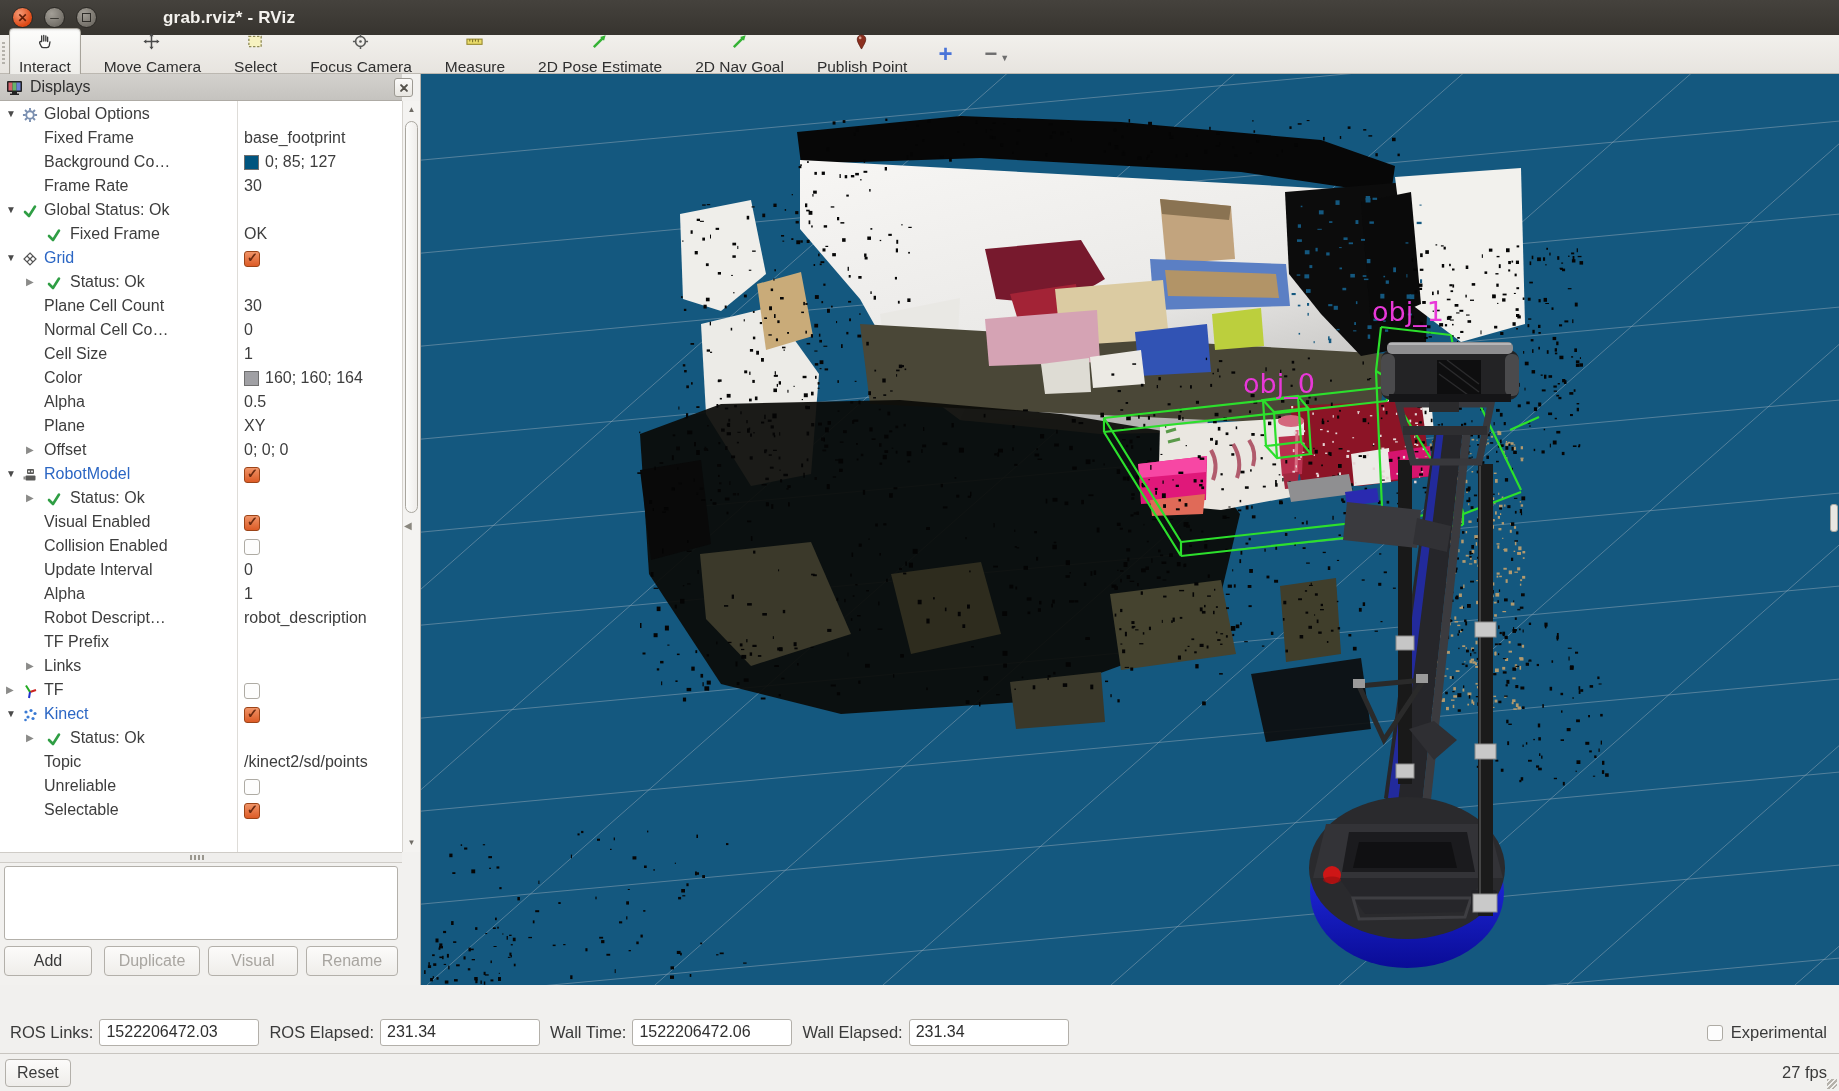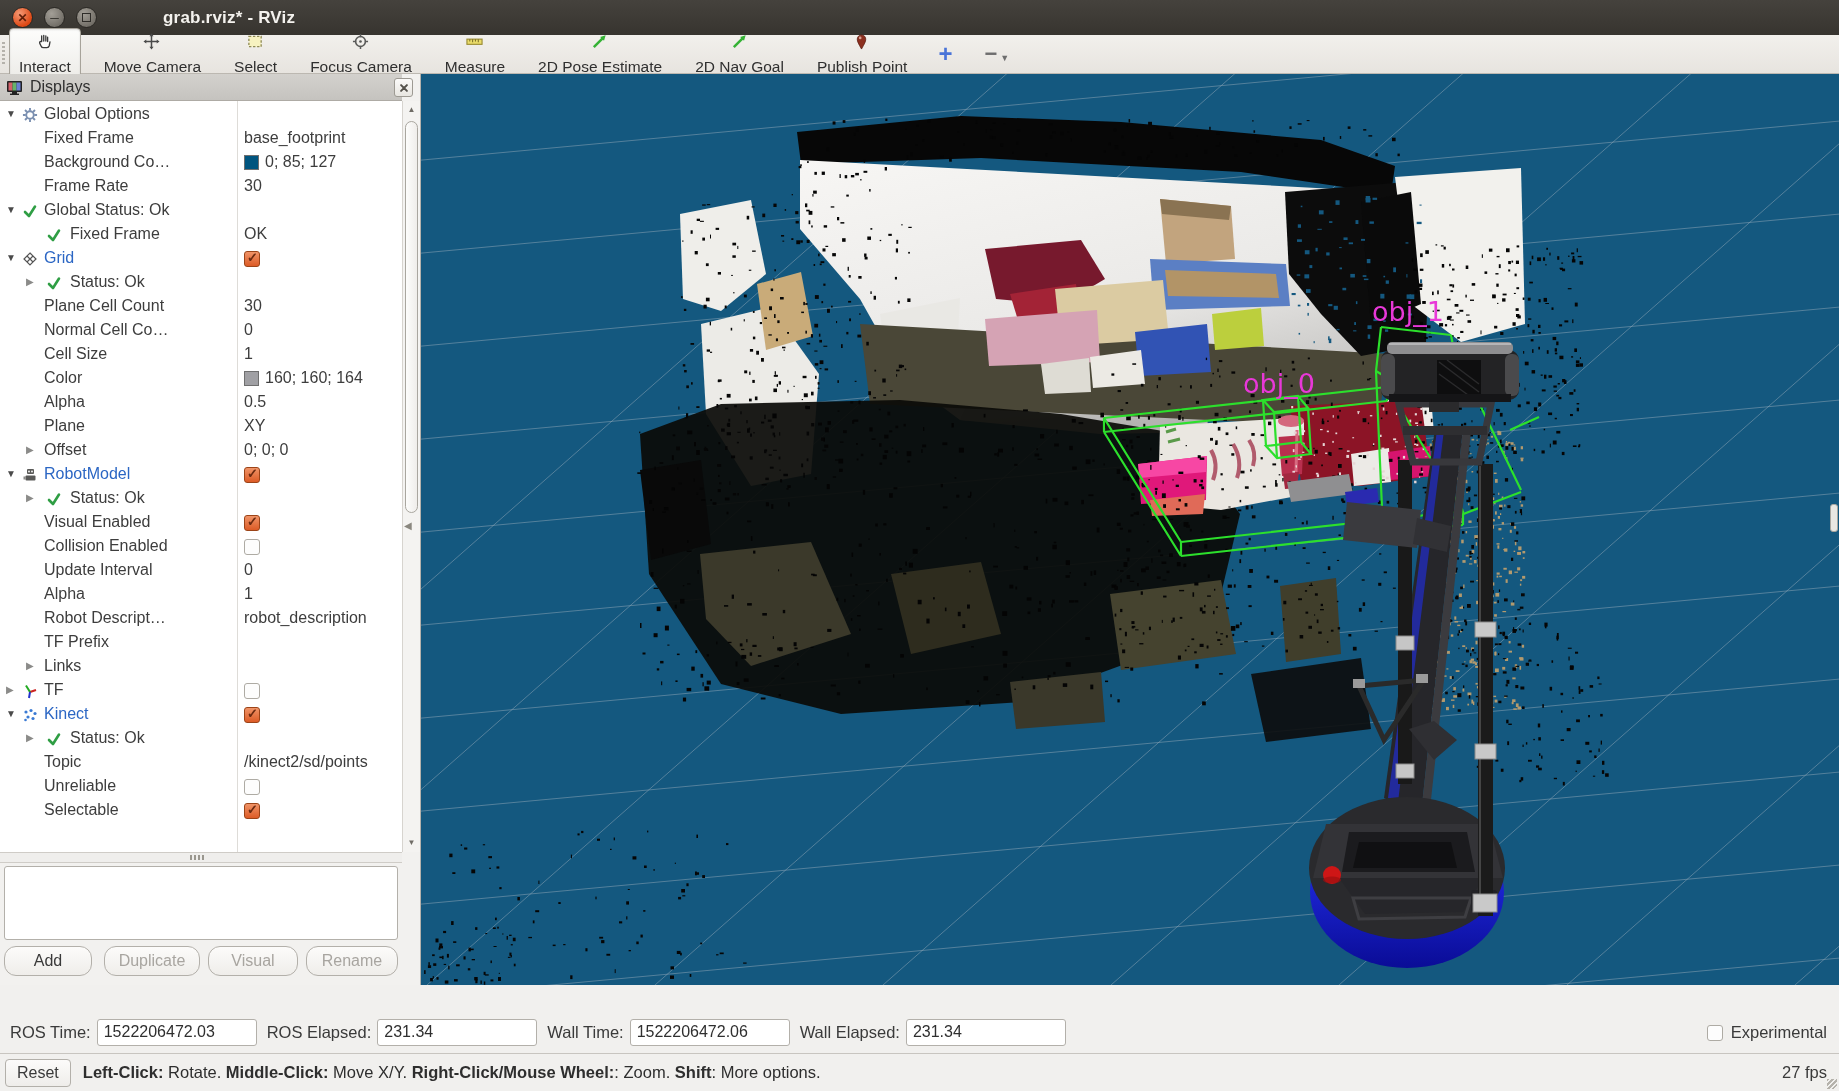--- a/index.html
+++ b/index.html
@@ -59,21 +59,21 @@
   .vscroll .arr{position:absolute;left:0;width:17px;height:16px;text-align:center;font-size:8px;color:#6f6c66;line-height:16px;}
   .vthumb{position:absolute;left:2px;top:20px;width:13px;height:392px;background:linear-gradient(90deg,#fdfdfc,#efedea);
     border:1px solid #a9a69f;border-radius:7px;box-sizing:border-box;}
   .hsplit{position:absolute;left:0;top:778px;width:402px;height:11px;background:#efeeec;
     border-top:1px solid #cfccc7;border-bottom:1px solid #cfccc7;box-sizing:border-box;}
   .hsplit .grip{position:absolute;left:190px;top:2px;width:14px;height:5px;
     background:repeating-linear-gradient(90deg,#9a978f 0 2px,transparent 2px 4px);}
   .desc{position:absolute;left:4px;top:792px;width:394px;height:74px;background:#ffffff;
     border:1px solid #b3b0aa;border-radius:3px;box-sizing:border-box;}
   .panel-buttons{position:absolute;left:0;top:872px;width:402px;height:31px;}
-  .pbtn{position:absolute;top:0;height:30px;border:1px solid #b3b0aa;border-radius:12px;
+  .pbtn{position:absolute;top:0;height:30px;border:1px solid #b3b0aa;border-radius:4px;
     background:linear-gradient(#fcfbfa,#efedea);font-size:16px;color:#3a3a3a;
     display:flex;align-items:center;justify-content:center;box-sizing:border-box;font-family:"Liberation Sans",sans-serif;}
   .pbtn.disabled{color:#a8a5a0;}
   .collapse-arrow{position:absolute;left:404px;top:446px;font-size:10px;color:#8a877f;}
   
   .viewport{position:absolute;left:421px;top:74px;width:1418px;height:911px;background:#14587f;}
   .right-handle{position:absolute;right:1px;top:430px;width:6px;height:26px;background:#e9e7e2;
     border:1px solid #a9a69f;border-radius:3px;}
   
   .timepanel{position:absolute;left:0;top:985px;width:100%;height:68px;background:#f1f0ee;}
@@ -2653,21 +2653,21 @@
       <text x="822" y="319">obj_0</text>
       <text x="951" y="247">obj_1</text>
     </g>
   </svg>
   <div class="right-handle"></div>
 </div>
 
 <div class="timepanel">
   <div class="time-fields" id="time-fields">
   <div class="tfield">
-        <label>ROS Time:</label>
+        <label>ROS Links:</label>
         <input value="1522206472.03" style="">
       </div>
       <div class="tfield">
         <label>ROS Elapsed:</label>
         <input value="231.34" style="">
       </div>
       <div class="tfield">
         <label>Wall Time:</label>
         <input value="1522206472.06" style="">
       </div>
@@ -2677,16 +2677,15 @@
       </div>
       <div class="exp-wrap">
         <span class="cb off"></span>
         <span>Experimental</span>
       </div>
     </div>
 </div>
 
 <div class="statusbar">
   <div class="resetbtn">Reset</div>
-  <div class="helptext" id="helptext"><b>Left-Click:</b><span> Rotate. </span><b>Middle-Click:</b><span> Move X/Y. </span><b>Right-Click/Mouse Wheel:</b><span>: Zoom. </span><b>Shift</b><span>: More options.</span></div>
   <div class="fps">27 fps</div>
   <div class="grip-corner"></div>
 </div>
 
 </body></html>

